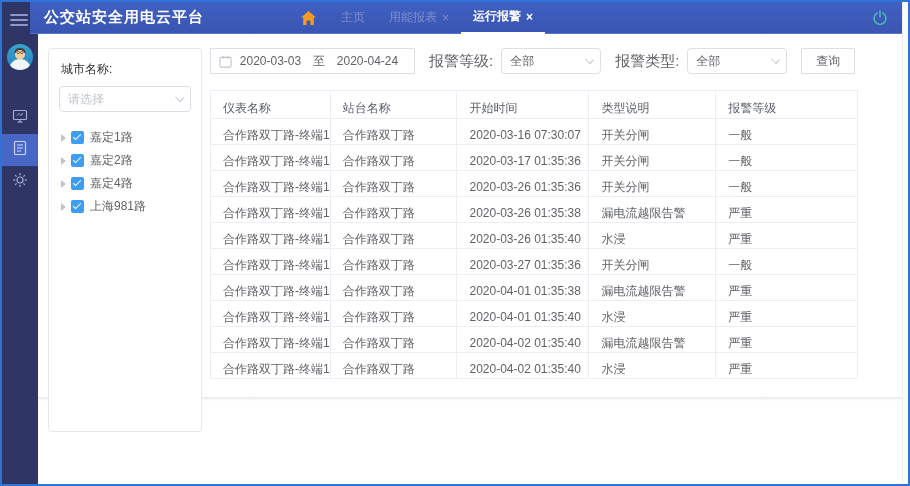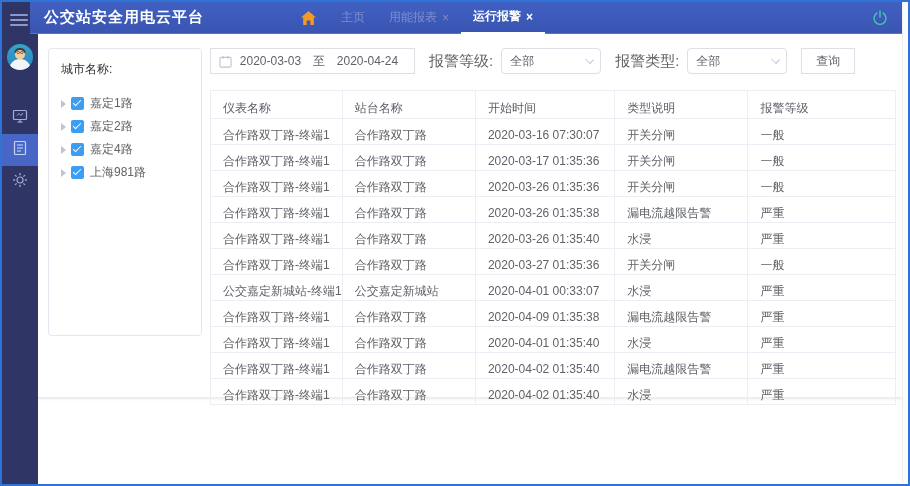--- a/index.html
+++ b/index.html
@@ -35,21 +35,21 @@
   
   .scroll-track { position:absolute; right:0; top:0; bottom:0; width:6px; background:#fbfbfb;
                   border-left:1px solid #efefef; z-index:1; }
 
   
   .content { position:absolute; left:36px; top:32px; right:6px; bottom:0; background:#fff; }
   .bottom-shadow { position:absolute; left:-36px; right:0; top:363px; height:4px;
                    background:linear-gradient(#e3e3e6,#fff); opacity:.8; }
 
   
-  .city-card { position:absolute; left:10px; top:14px; width:154px; height:288px;
+  .city-card { position:absolute; left:10px; top:14px; width:154px; height:384px;
                border:1px solid #e4e7ed; border-radius:4px; padding:10px 10px; background:#fff; }
   .city-label { font-size:12px; color:#303133; margin:2px 0 8px 2px; }
   .select { position:relative; height:26px; border:1px solid #dcdfe6; border-radius:4px;
             display:flex; align-items:center; padding:0 20px 0 8px; font-size:12px; color:#606266;
             background:#fff; cursor:pointer; }
   .select .placeholder { color:#c0c4cc; }
   .chevron { position:absolute; right:7px; top:9px; width:7px; height:7px; border-right:1px solid #c0c4cc;
              border-bottom:1px solid #c0c4cc; transform:rotate(45deg) scaleY(.8); margin-top:-2px; }
   .tree { margin-top:14px; }
   .tree-item { display:flex; align-items:center; height:23px; cursor:pointer; }
@@ -164,20 +164,24 @@
     </span>
   </div>
 
   <div class="scroll-track"></div>
 
   <div class="content">
     <div class="bottom-shadow"></div>
 
     <div class="city-card">
       <div class="city-label">城市名称:</div>
+      <div class="select">
+        <span class="placeholder">请选择</span>
+        <span class="chevron"></span>
+      </div>
       <div class="tree">
           <div class="tree-item">
             <span class="caret"></span>
             <span class="checkbox"></span>
             <span class="tree-label">嘉定1路</span>
           </div>
           <div class="tree-item">
             <span class="caret"></span>
             <span class="checkbox"></span>
             <span class="tree-label">嘉定2路</span>
@@ -273,30 +277,23 @@
             <td>严重</td>
           </tr>
           <tr>
             <td>合作路双丁路-终端1</td>
             <td>合作路双丁路</td>
             <td>2020-03-27 01:35:36</td>
             <td>开关分闸</td>
             <td>一般</td>
           </tr>
           <tr>
-            <td>公交嘉定新城站-终端1</td>
-            <td>公交嘉定新城站</td>
-            <td>2020-04-01 00:33:07</td>
-            <td>水浸</td>
-            <td>严重</td>
-          </tr>
-          <tr>
-            <td>合作路双丁路-终端1</td>
-            <td>合作路双丁路</td>
-            <td>2020-04-09 01:35:38</td>
+            <td>合作路双丁路-终端1</td>
+            <td>合作路双丁路</td>
+            <td>2020-04-01 01:35:38</td>
             <td>漏电流越限告警</td>
             <td>严重</td>
           </tr>
           <tr>
             <td>合作路双丁路-终端1</td>
             <td>合作路双丁路</td>
             <td>2020-04-01 01:35:40</td>
             <td>水浸</td>
             <td>严重</td>
           </tr>

